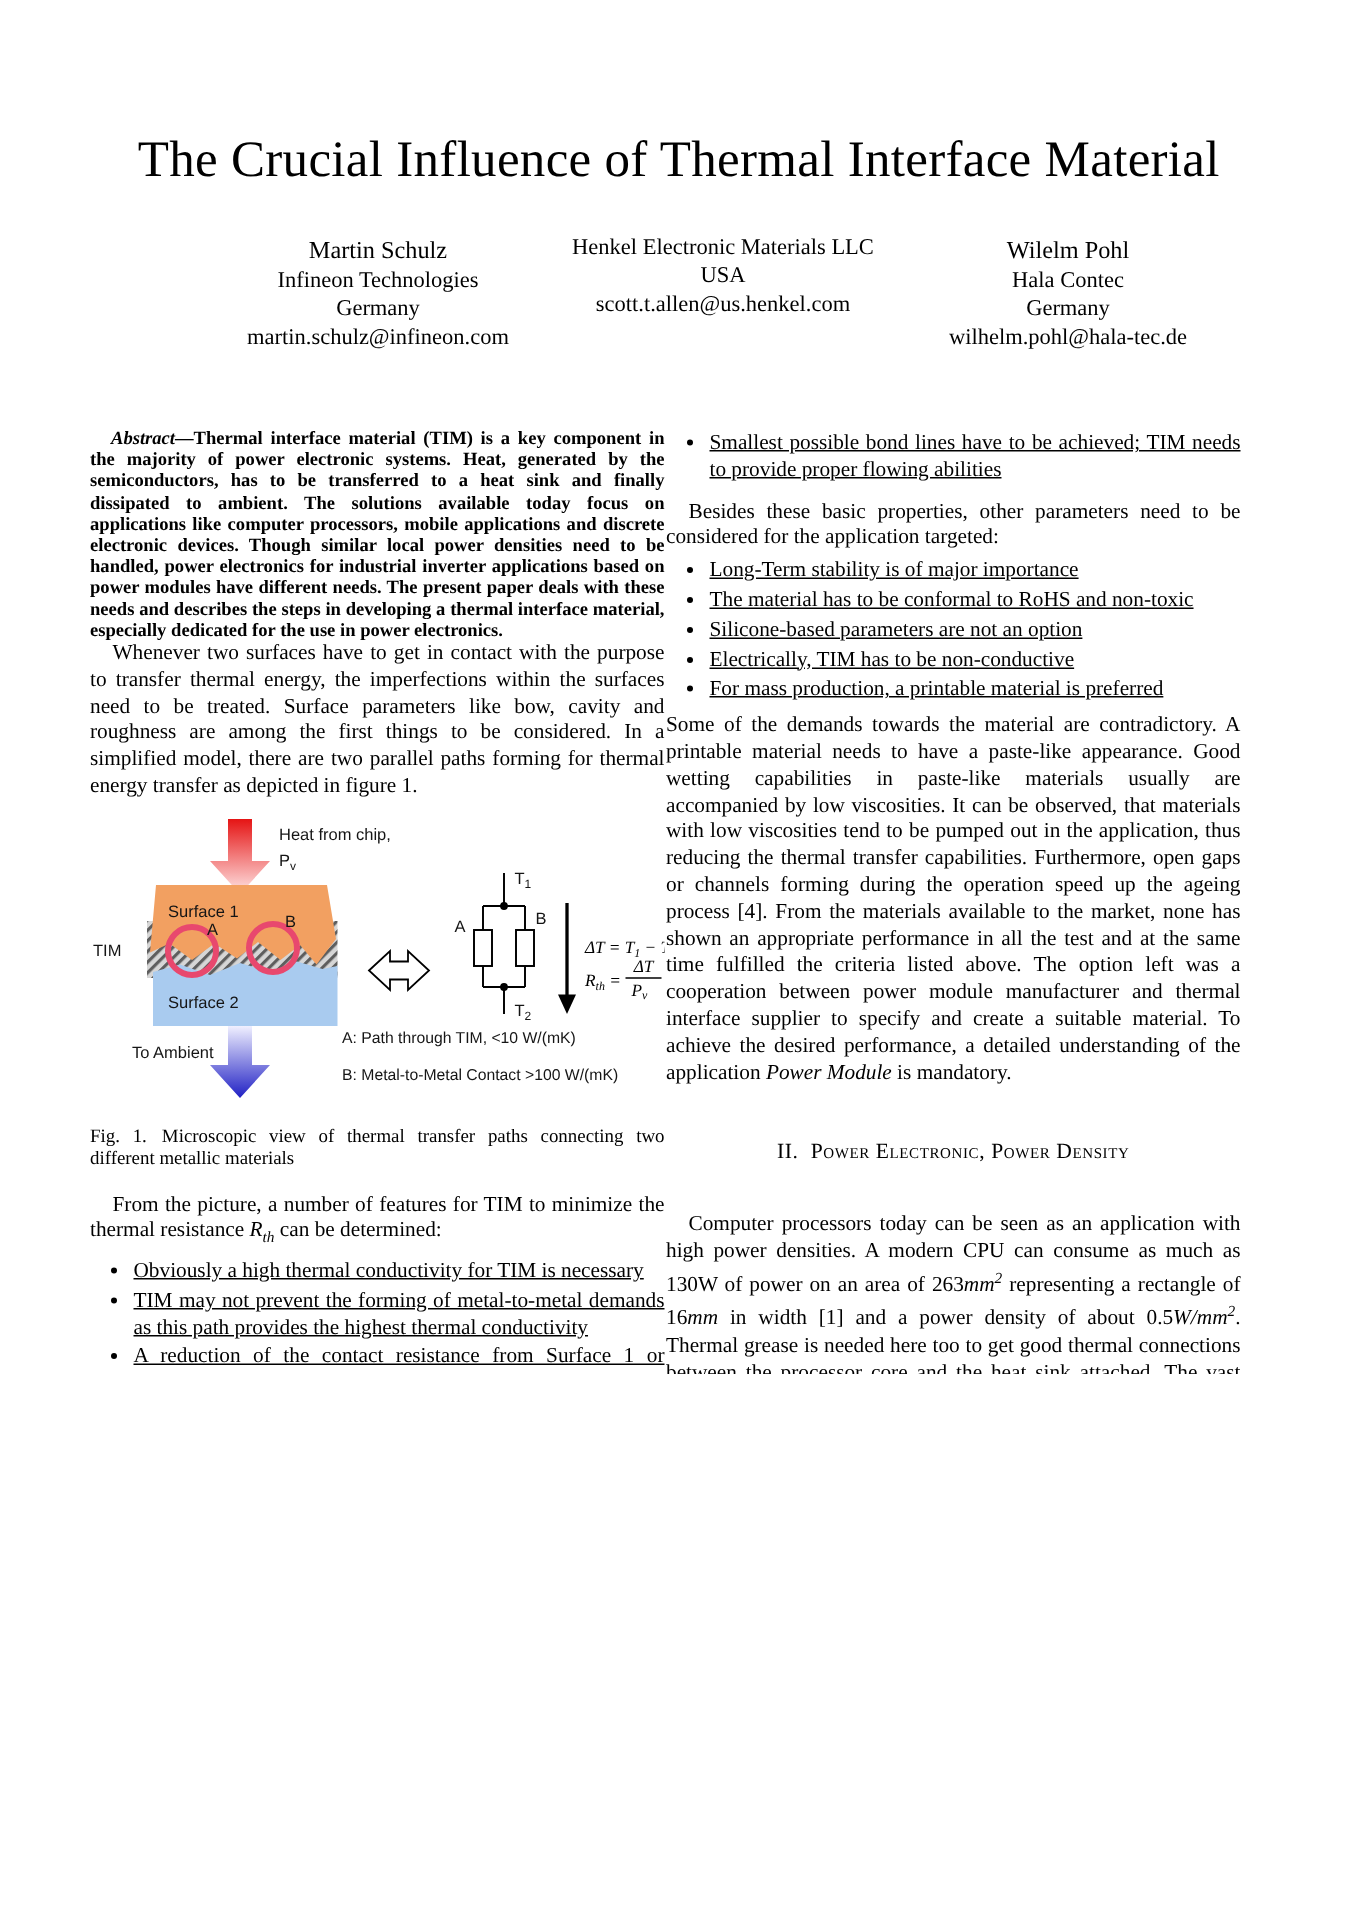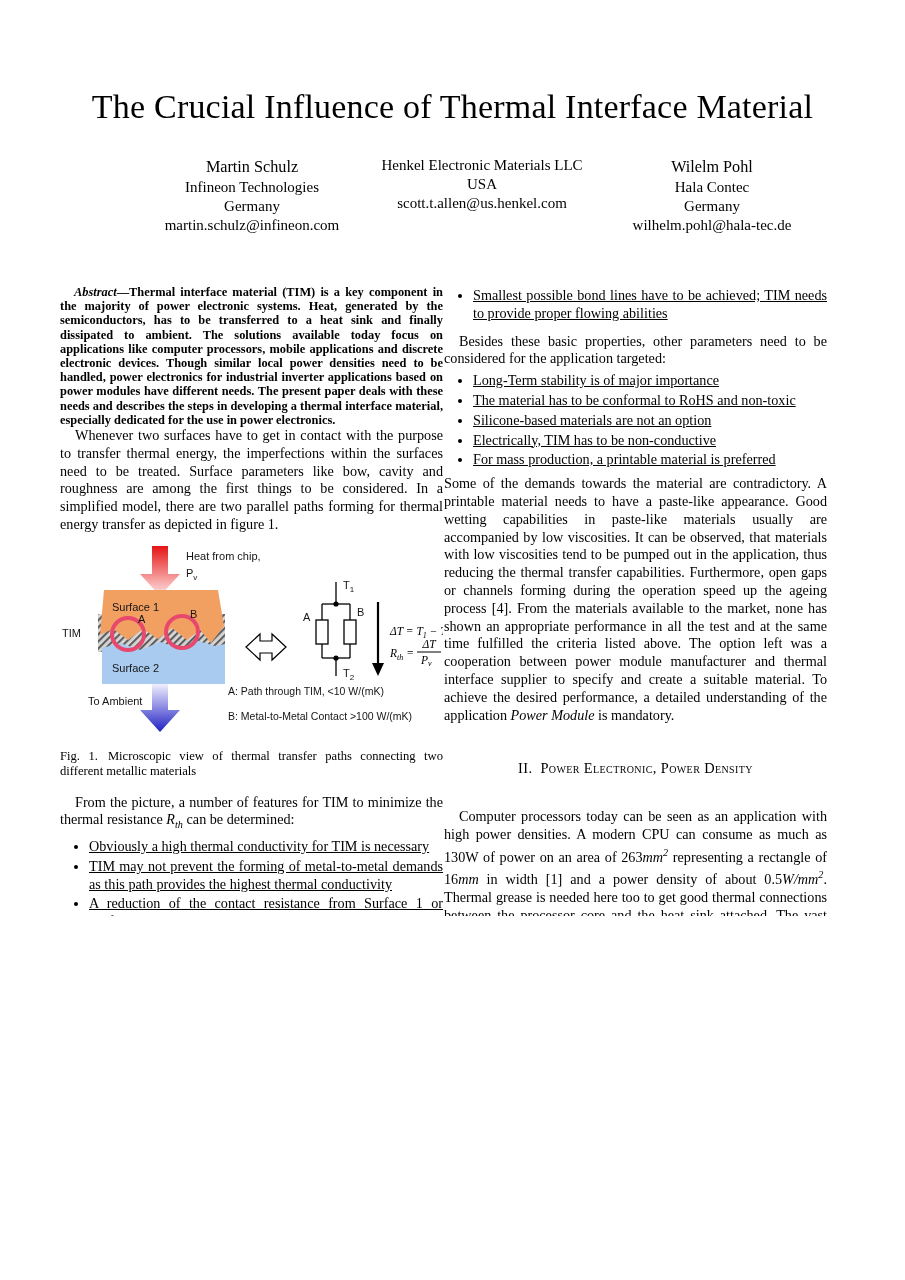--- a/index.html
+++ b/index.html
@@ -171,21 +171,21 @@
 
       <ul class="blist" style="margin-top:0;">
         <li>Smallest possible bond lines have to be achieved; TIM needs to provide proper flowing abilities</li>
       </ul>
 
       <p class="body-p indent mt10">Besides these basic properties, other parameters need to be considered for the application targeted:</p>
 
       <ul class="blist mt6">
         <li>Long-Term stability is of major importance</li>
         <li>The material has to be conformal to RoHS and non-toxic</li>
-        <li>Silicone-based materials are not an option</li>
+        <li>Silicone-based parameters are not an option</li>
         <li>Electrically, TIM has to be non-conductive</li>
         <li>For mass production, a printable material is preferred</li>
       </ul>
 
       <p class="body-p mt6"><span>Some of the demands towards the material are contradictory. A printable material needs to have a paste-like appearance. Good wetting capabilities in paste-like materials usually are accompanied by low viscosities. It can be observed, that materials with low viscosities tend to be pumped out in the application, thus reducing the thermal transfer capabilities. Furthermore, open gaps or channels forming during the operation speed up the ageing process [4]. From the materials available to the market, none has shown an appropriate performance in all the test and at the same time fulfilled the criteria listed above. The option left was a cooperation between power module manufacturer and thermal interface supplier to specify and create a suitable material. To achieve the desired performance, a detailed understanding of the application </span><span class="emph">Power Module</span><span> is mandatory.</span></p>
 
       <h2 class="sec-head second"><span class="h2-num">II.</span><span>Power Electronic, Power Density</span></h2>
 
       <p class="body-p indent"><span>Computer processors today can be seen as an application with high power densities. A modern CPU can consume as much as 130W of power on an area of 263</span><span class="imath">mm</span><sup class="imath">2</sup><span> representing a rectangle of 16</span><span class="imath">mm</span><span> in width [1] and a power density of about 0.5</span><span class="imath">W/mm</span><sup class="imath">2</sup><span>. Thermal grease is needed here too to get good thermal connections between the processor core and the heat sink attached. The vast amount of processors sold is the reason for grease manufacturers to tune grease for this application, especially as processors and larger discrete packages have similar footprint sizes. It is often concluded, that grease works under the condition described by thermal swing regardless of the application. However, the demands in power electronic differ from those in personal computer, notebooks or mobile phones, demanding a dedicated solution.</span></p>
     </div>

